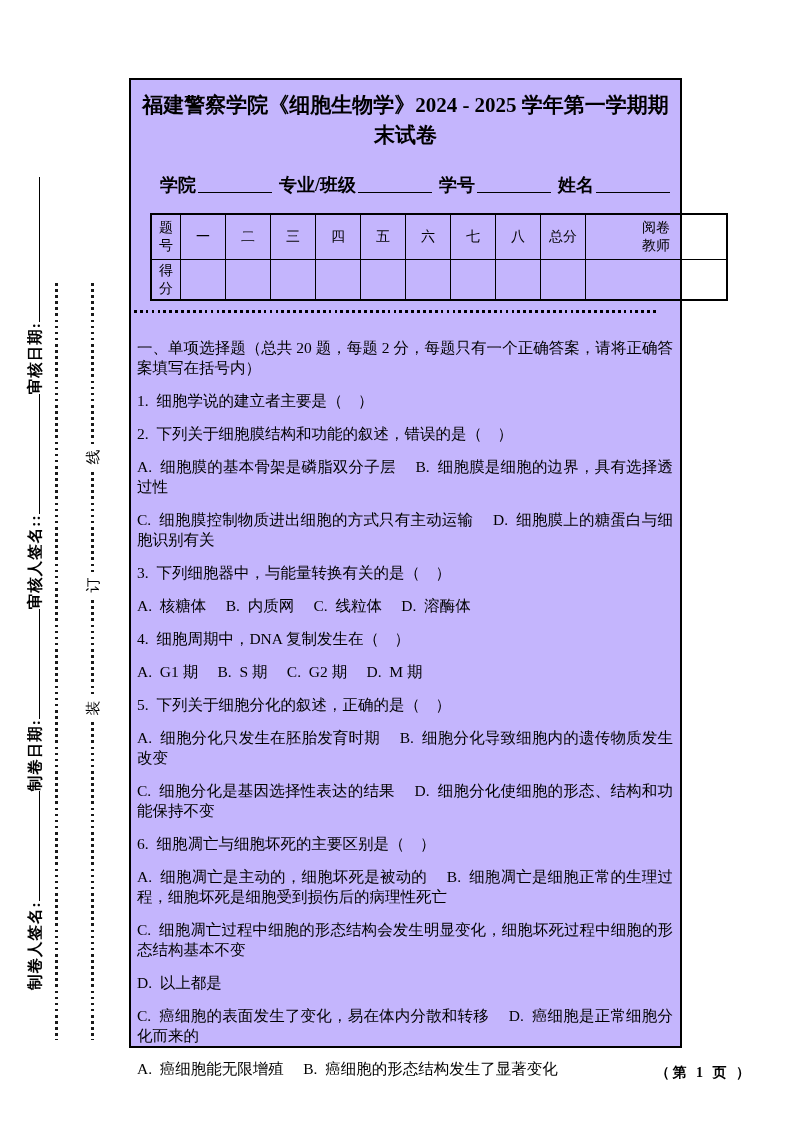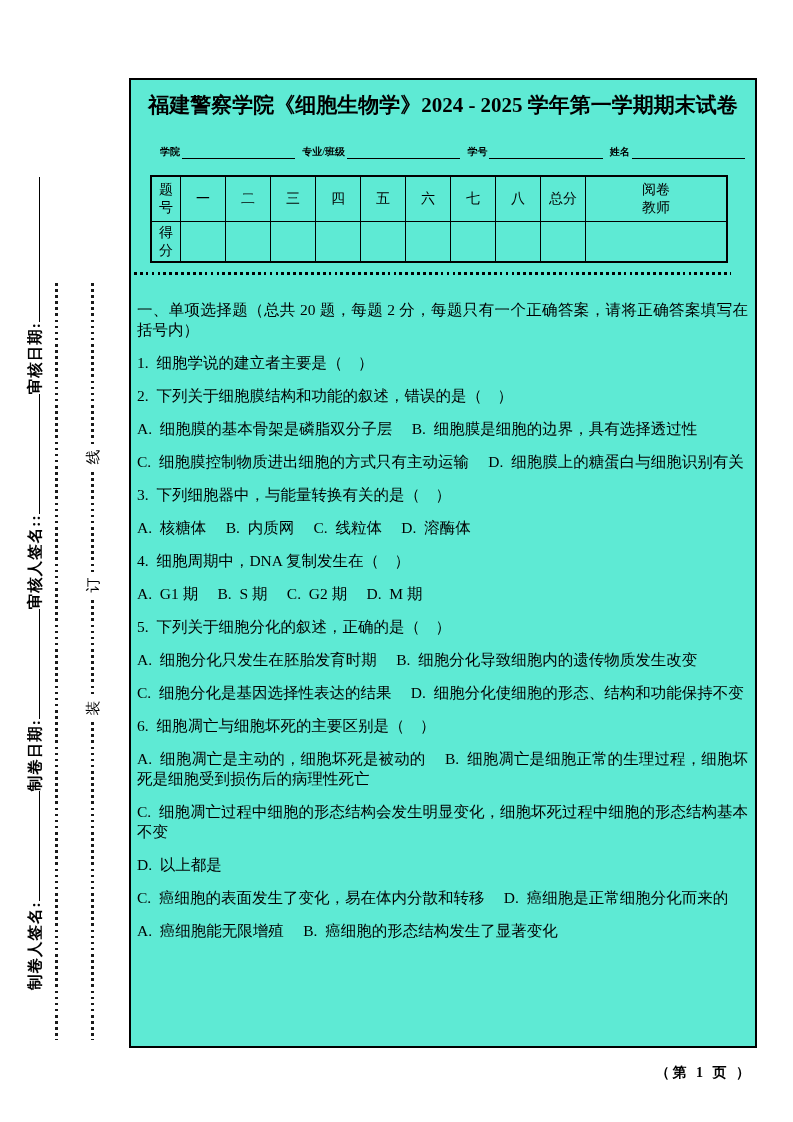--- a/index.html
+++ b/index.html
@@ -15,25 +15,25 @@
   .slbl{letter-spacing:1px;}
   .sblank{display:inline-block;height:15px;border-bottom:1.6px solid #000;}
   .vdots{position:absolute;top:283px;height:757px;width:3px;
     background:repeating-linear-gradient(180deg,#1a1a1a 0 2.6px,transparent 2.6px 6.1px);}
   #vdots-left{left:55px;}
   #vdots-right{left:91px;}
   .bchar{position:absolute;left:80px;width:25px;height:24px;background:#fff;
     transform:rotate(-90deg);font-size:15px;line-height:24px;text-align:center;}
 
   
-  .sheet{position:absolute;left:129px;top:78px;width:628px;height:970px;
-    border:2px solid #000;box-sizing:border-box;background:#5eead4;}
+  .sheet{position:absolute;left:129px;top:78px;width:553px;height:970px;
+    border:2px solid #000;box-sizing:border-box;background:#c4b5fd;}
   .title{margin:10px 4px 0;text-align:center;font-size:21px;font-weight:bold;line-height:30px;}
 
-  .info-row{display:flex;align-items:flex-end;margin:23px 10px 0 29px;font-size:10px;font-weight:bold;}
+  .info-row{display:flex;align-items:center;margin:23px 10px 0 29px;font-size:18px;font-weight:bold;}
   .info-label{white-space:nowrap;padding-bottom:1px;}
   .info-blank{flex:1;border-bottom:1.4px solid #000;height:15px;margin:0 7px 1px 2px;}
   .info-blank:last-child{margin-right:0;}
 
   .score-table{border-collapse:collapse;table-layout:fixed;margin:15px 0 0 19px;
     width:578px;border:2px solid #000;font-size:14px;}
   .score-table td{border:1px solid #000;text-align:center;vertical-align:middle;
     line-height:18px;padding:0;}
   .r1 td{height:44px;}
   .r2 td{height:39px;}

